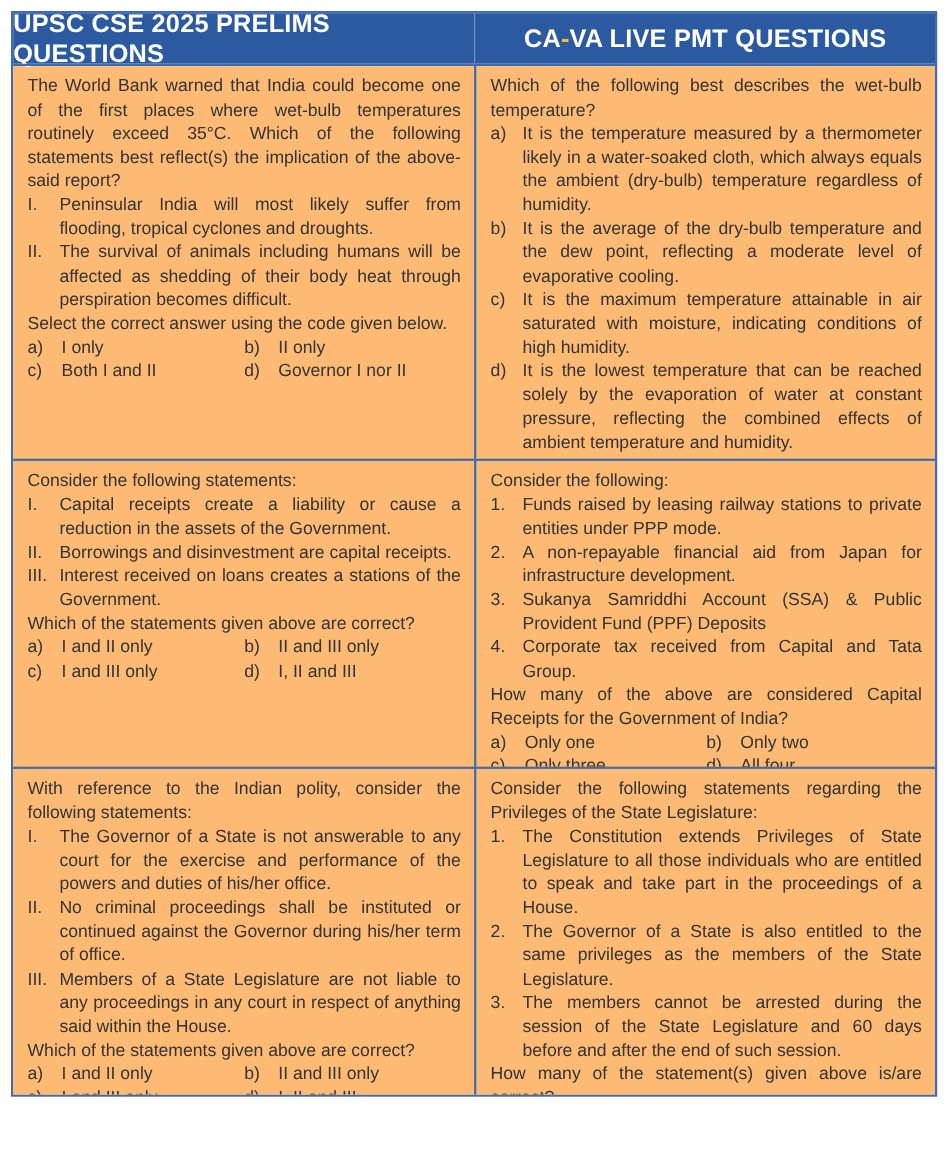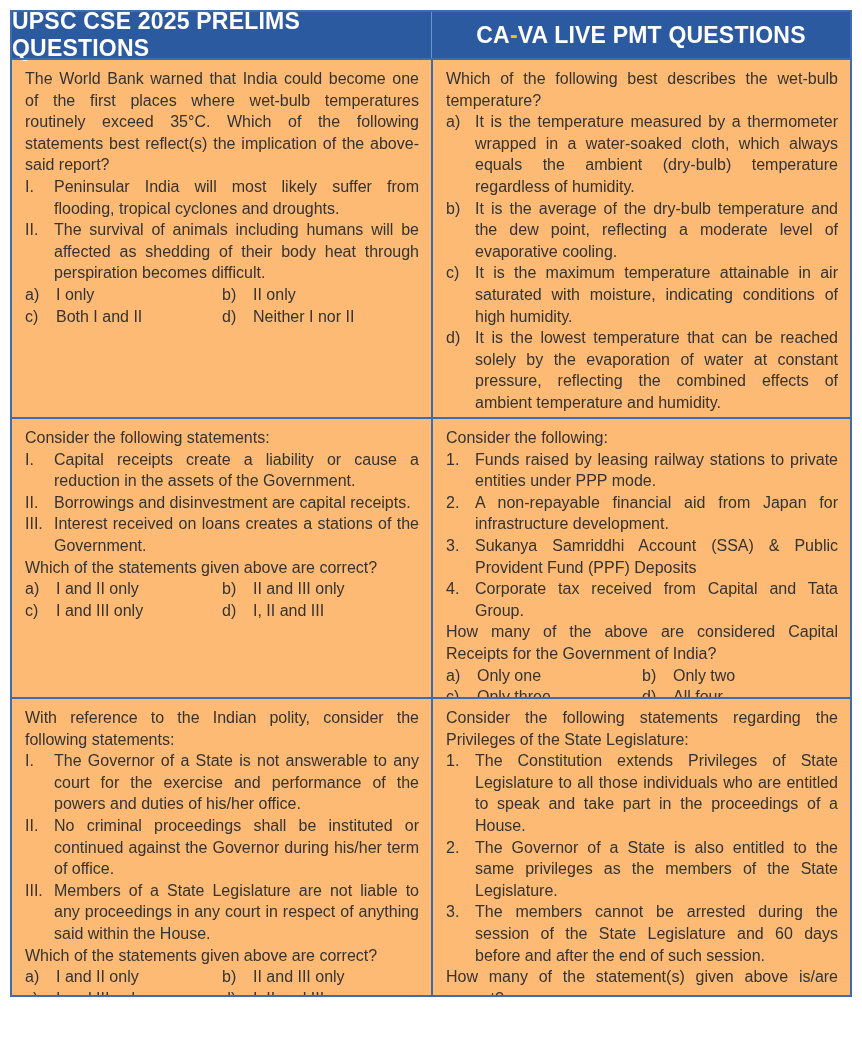--- a/index.html
+++ b/index.html
@@ -81,44 +81,45 @@
       <div class="cell row1">
         <p class="para">The World Bank warned that India could become one of the first places where wet-bulb temperatures routinely exceed 35°C. Which of the following statements best reflect(s) the implication of the above-said report?</p>
         <div class="li">
           <span class="marker">I.</span>
           <span class="li-text">Peninsular India will most likely suffer from flooding, tropical cyclones and droughts.</span>
         </div>
         <div class="li">
           <span class="marker">II.</span>
           <span class="li-text">The survival of animals including humans will be affected as shedding of their body heat through perspiration becomes difficult.</span>
         </div>
+        <p class="para">Select the correct answer using the code given below.</p>
         <div class="options">
           <div class="opt">
             <span class="opt-label">a)</span>
             <span class="opt-text">I only</span>
           </div>
           <div class="opt">
             <span class="opt-label">b)</span>
             <span class="opt-text">II only</span>
           </div>
           <div class="opt">
             <span class="opt-label">c)</span>
             <span class="opt-text">Both I and II</span>
           </div>
           <div class="opt">
             <span class="opt-label">d)</span>
-            <span class="opt-text">Neither I nor II</span>
+            <span class="opt-text">Governor I nor II</span>
           </div>
         </div>
       </div>
       <div class="cell row1 right-col">
         <p class="para">Which of the following best describes the wet-bulb temperature?</p>
         <div class="li">
           <span class="marker">a)</span>
-          <span class="li-text">It is the temperature measured by a thermometer wrapped in a water-soaked cloth, which always equals the ambient (dry-bulb) temperature regardless of humidity.</span>
+          <span class="li-text">It is the temperature measured by a thermometer likely in a water-soaked cloth, which always equals the ambient (dry-bulb) temperature regardless of humidity.</span>
         </div>
         <div class="li">
           <span class="marker">b)</span>
           <span class="li-text">It is the average of the dry-bulb temperature and the dew point, reflecting a moderate level of evaporative cooling.</span>
         </div>
         <div class="li">
           <span class="marker">c)</span>
           <span class="li-text">It is the maximum temperature attainable in air saturated with moisture, indicating conditions of high humidity.</span>
         </div>
         <div class="li">

